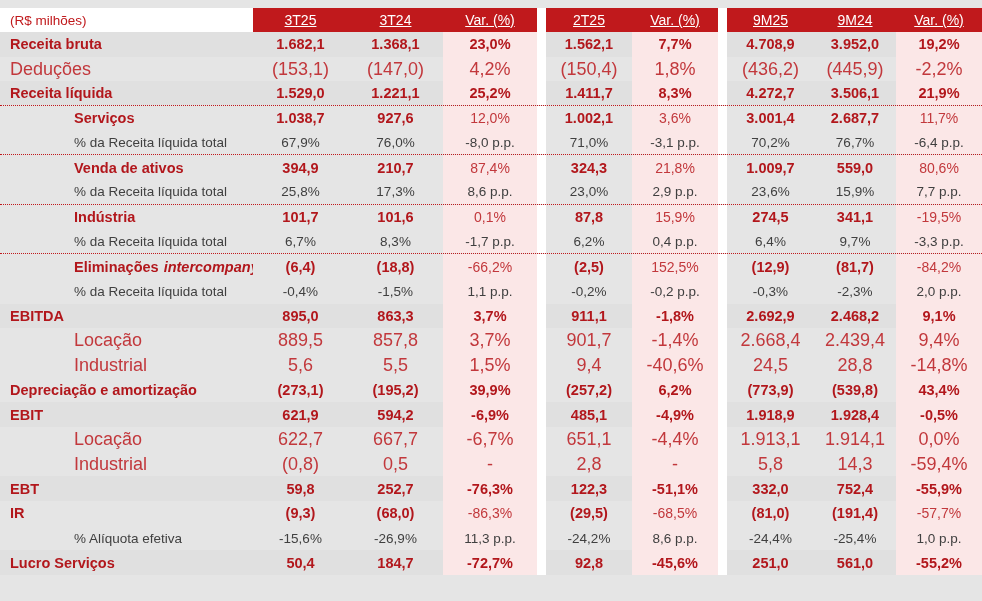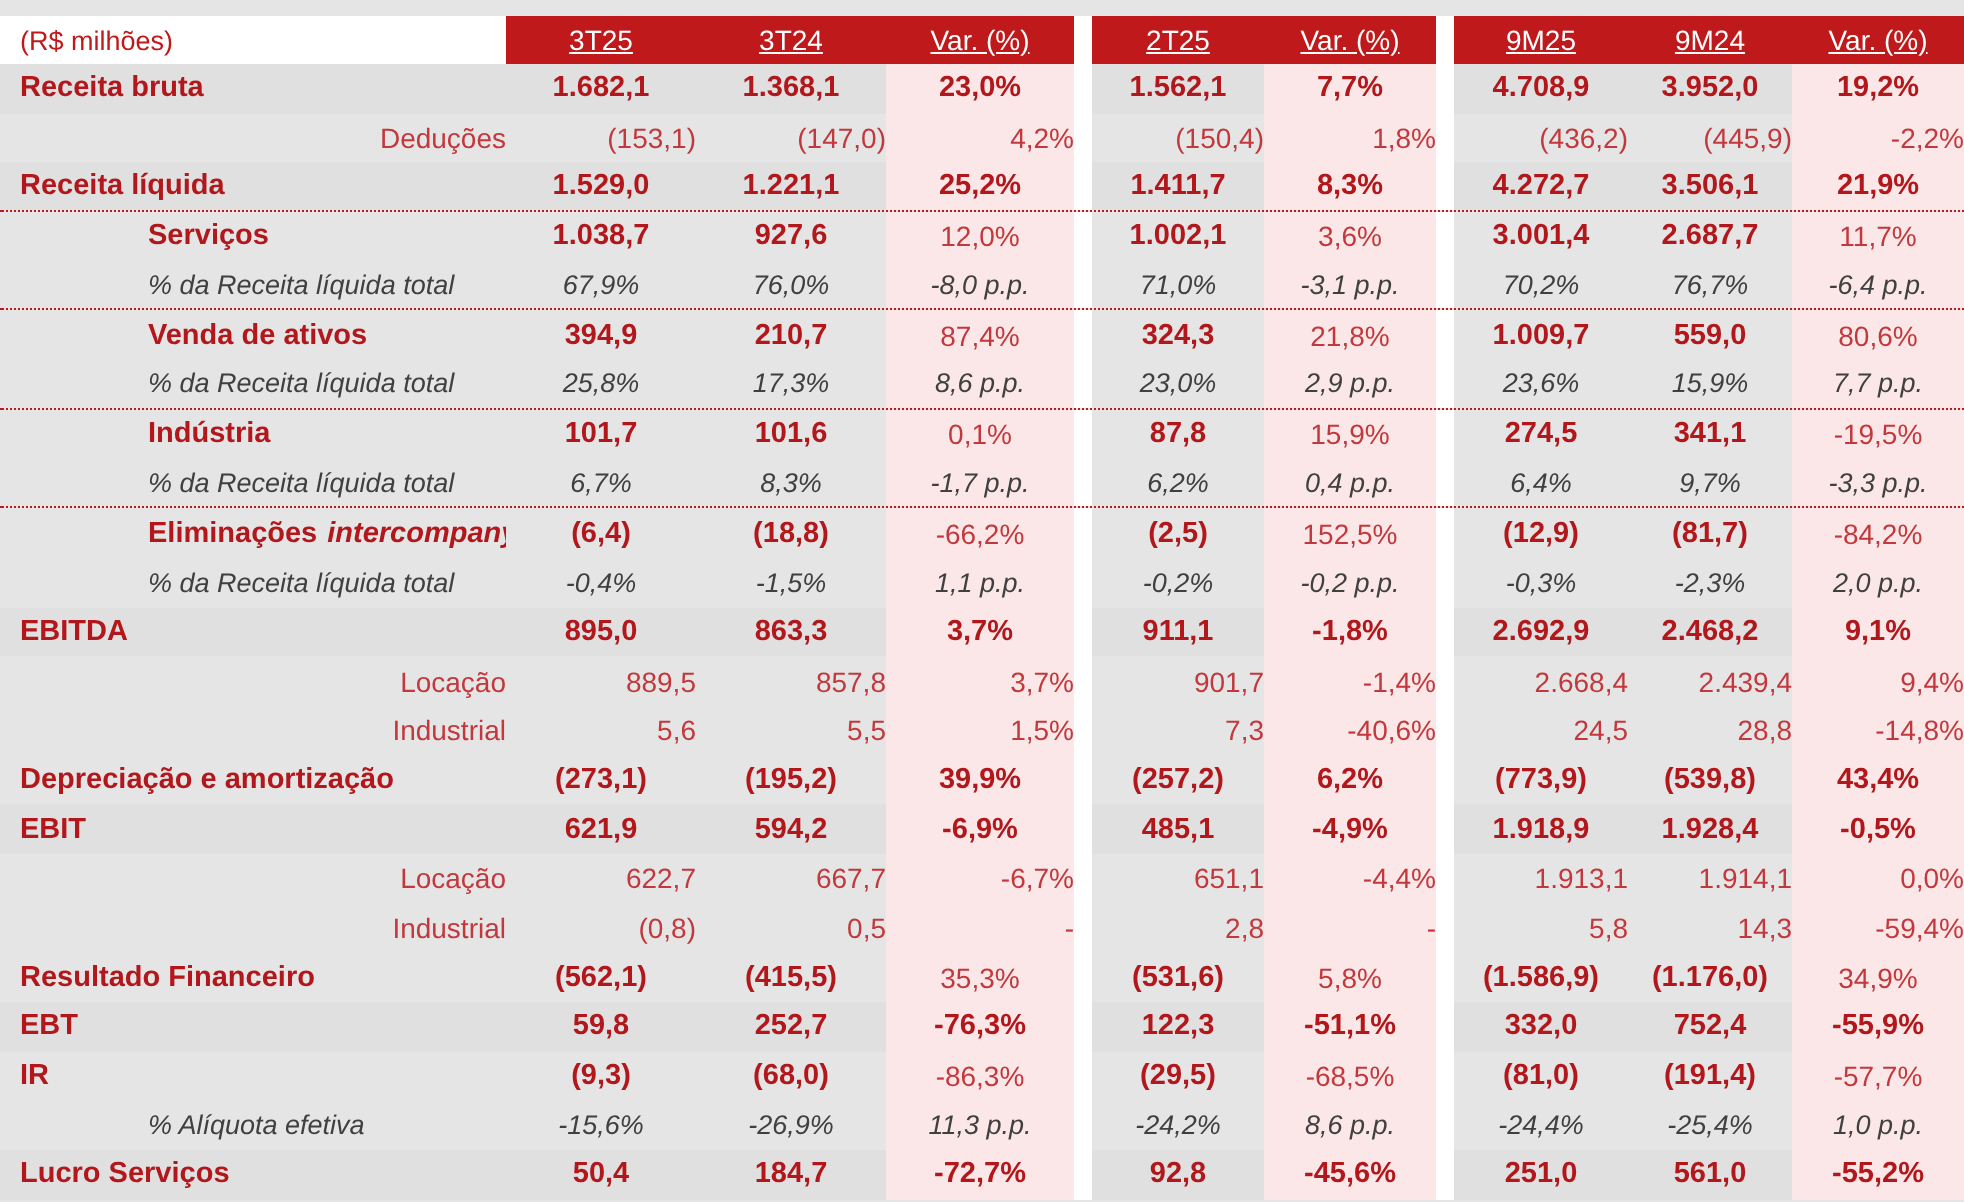--- a/index.html
+++ b/index.html
@@ -25,22 +25,22 @@
   .header .label{background:#ffffff;color:var(--headerBg);font-size:13.5px;}
 
   
   .val.var{background:var(--varPink);}
 
   
   .shaded .data-bg{background:var(--rowShade);text-align:center;}
 
   
   .r-bold .label,.r-bold .val{font-weight:700;color:var(--strongRed);font-size:14.5px;}
-  .r-plain .label,.r-plain .val{font-weight:400;color:var(--lightRed);font-size:14px;justify-content:flex-end;}
-  .r-italic .label,.r-italic .val{font-style:italic;color:var(--italicGray);font-size:13.5px;}
+  .r-plain .label,.r-plain .val{font-weight:400;color:var(--lightRed);font-size:18px;}
+  .r-italic .label,.r-italic .val{color:var(--italicGray);font-size:13.5px;}
   
   .r-bold:not(.var-bold) .val.var{font-weight:400;color:var(--lightRed);font-size:14px;}
 
   .ind1 .label{padding-left:30px;margin-left:44px;}
   .dotted{border-bottom:1px dotted var(--dotRed);}
   .lbl-it{font-style:italic;margin-left:5px;}
 </style>
 </head>
 <body>
 
@@ -255,21 +255,21 @@
       <div class="cell val var">9,4%</div>
     </div>
     <div class="row r-plain ind1">
       <div class="cell label data-bg">
         <span>Industrial</span>
       </div>
       <div class="cell val data-bg">5,6</div>
       <div class="cell val data-bg">5,5</div>
       <div class="cell val var">1,5%</div>
       <div class="cell gap"></div>
-      <div class="cell val data-bg">7,3</div>
+      <div class="cell val data-bg">9,4</div>
       <div class="cell val var">-40,6%</div>
       <div class="cell gap"></div>
       <div class="cell val data-bg">24,5</div>
       <div class="cell val data-bg">28,8</div>
       <div class="cell val var">-14,8%</div>
     </div>
     <div class="row r-bold var-bold">
       <div class="cell label data-bg">
         <span>Depreciação e amortização</span>
       </div>
@@ -322,35 +322,20 @@
       <div class="cell val data-bg">0,5</div>
       <div class="cell val var">-</div>
       <div class="cell gap"></div>
       <div class="cell val data-bg">2,8</div>
       <div class="cell val var">-</div>
       <div class="cell gap"></div>
       <div class="cell val data-bg">5,8</div>
       <div class="cell val data-bg">14,3</div>
       <div class="cell val var">-59,4%</div>
     </div>
-    <div class="row r-bold">
-      <div class="cell label data-bg">
-        <span>Resultado Financeiro</span>
-      </div>
-      <div class="cell val data-bg">(562,1)</div>
-      <div class="cell val data-bg">(415,5)</div>
-      <div class="cell val var">35,3%</div>
-      <div class="cell gap"></div>
-      <div class="cell val data-bg">(531,6)</div>
-      <div class="cell val var">5,8%</div>
-      <div class="cell gap"></div>
-      <div class="cell val data-bg">(1.586,9)</div>
-      <div class="cell val data-bg">(1.176,0)</div>
-      <div class="cell val var">34,9%</div>
-    </div>
     <div class="row r-bold shaded var-bold">
       <div class="cell label data-bg">
         <span>EBT</span>
       </div>
       <div class="cell val data-bg">59,8</div>
       <div class="cell val data-bg">252,7</div>
       <div class="cell val var">-76,3%</div>
       <div class="cell gap"></div>
       <div class="cell val data-bg">122,3</div>
       <div class="cell val var">-51,1%</div>

